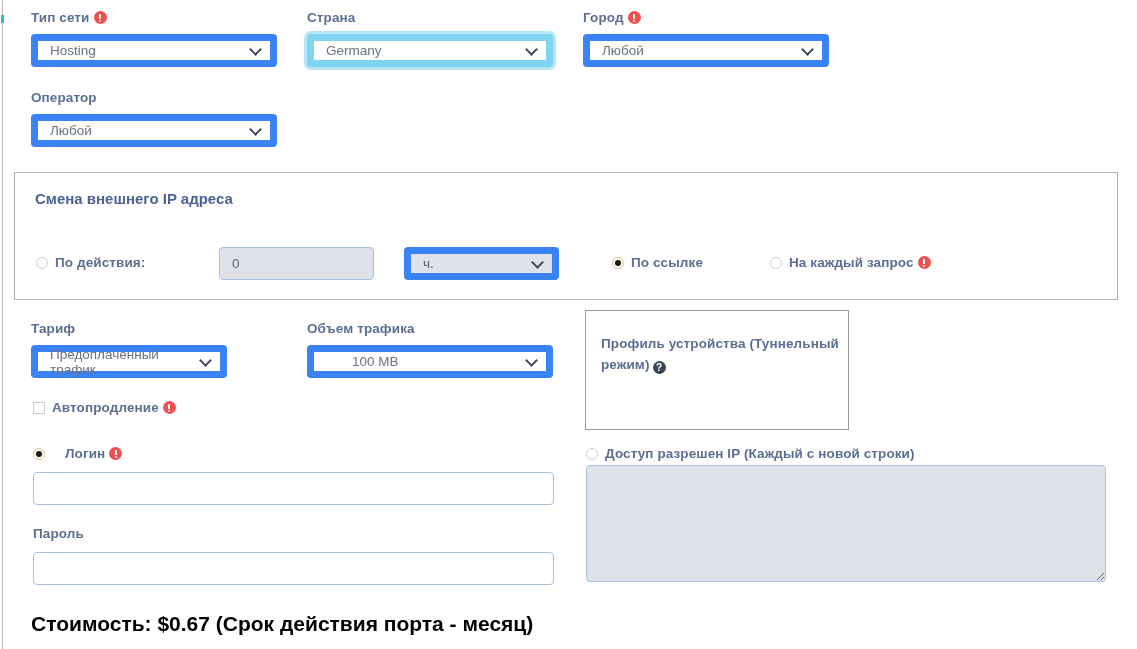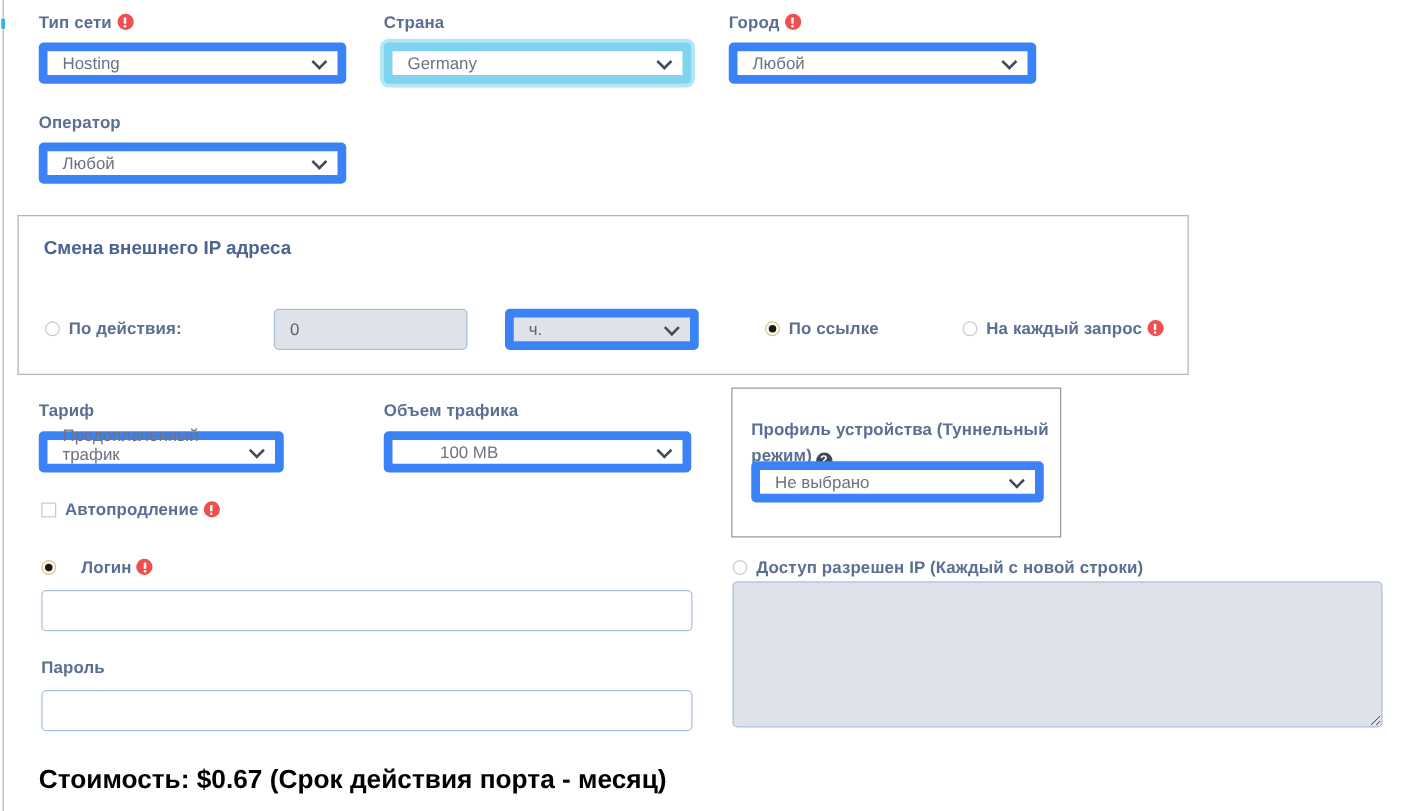--- a/index.html
+++ b/index.html
@@ -153,21 +153,21 @@
     background: #ffffff;
     vertical-align: -1px;
     flex: 0 0 auto;
   }
   .opt { display: flex; align-items: center; gap: 7px; }
 
   
   .ip-panel {
     position: absolute;
     left: 14px; top: 172px;
-    width: 937px; height: 128px;
+    width: 1104px; height: 128px;
     border: 1px solid #b4b4b4;
     background: #ffffff;
   }
   .panel-title {
     position: absolute; left: 20px; top: 17px;
     color: #4b6394;
     font-size: 15px;
     font-weight: bold;
   }
 
@@ -267,21 +267,21 @@
     <div class="opt" style="position:absolute;left:755px;top:82px;">
       <span class="radio"></span>
       <span class="label">
         <span>На каждый запрос</span><span class="warn-icon"></span>
       </span>
     </div>
   </div>
 
   <div style="position:absolute;left:31px;top:321px;">
     <div class="label">Тариф</div>
-    <div class="sel" style="width:196px;margin-top:8px;align-items:flex-end;">
+    <div class="sel" style="width:196px;margin-top:8px;">
       <span>Предоплаченный трафик</span>
       <span class="chev"></span>
     </div>
   </div>
 
   <div style="position:absolute;left:307px;top:321px;">
     <div class="label">Объем трафика</div>
     <div class="sel" style="width:246px;margin-top:8px;padding-left:38px;">
       <span>100 MB</span>
       <span class="chev"></span>
@@ -293,24 +293,20 @@
     <span class="label">
       <span>Автопродление</span><span class="warn-icon"></span>
     </span>
   </div>
 
   <div class="profile-box">
     <div class="label label-wrap" style="position:absolute;left:15px;top:22px;width:240px;line-height:21px;">
       <span>Профиль устройства (Туннельный</span><br>
       <span>режим)</span><span class="help-icon">?</span>
     </div>
-    <div class="sel" style="position:absolute;left:15px;top:58px;width:234px;">
-      <span>Не выбрано</span>
-      <span class="chev"></span>
-    </div>
   </div>
 
   <div class="opt" style="position:absolute;left:33px;top:446px;gap:20px;">
     <span class="radio on"></span>
     <span class="label">
       <span>Логин</span><span class="warn-icon"></span>
     </span>
   </div>
   <input class="txt" style="position: absolute; left: 33px; top: 472px; width: 521px;" placeholder="">
 

